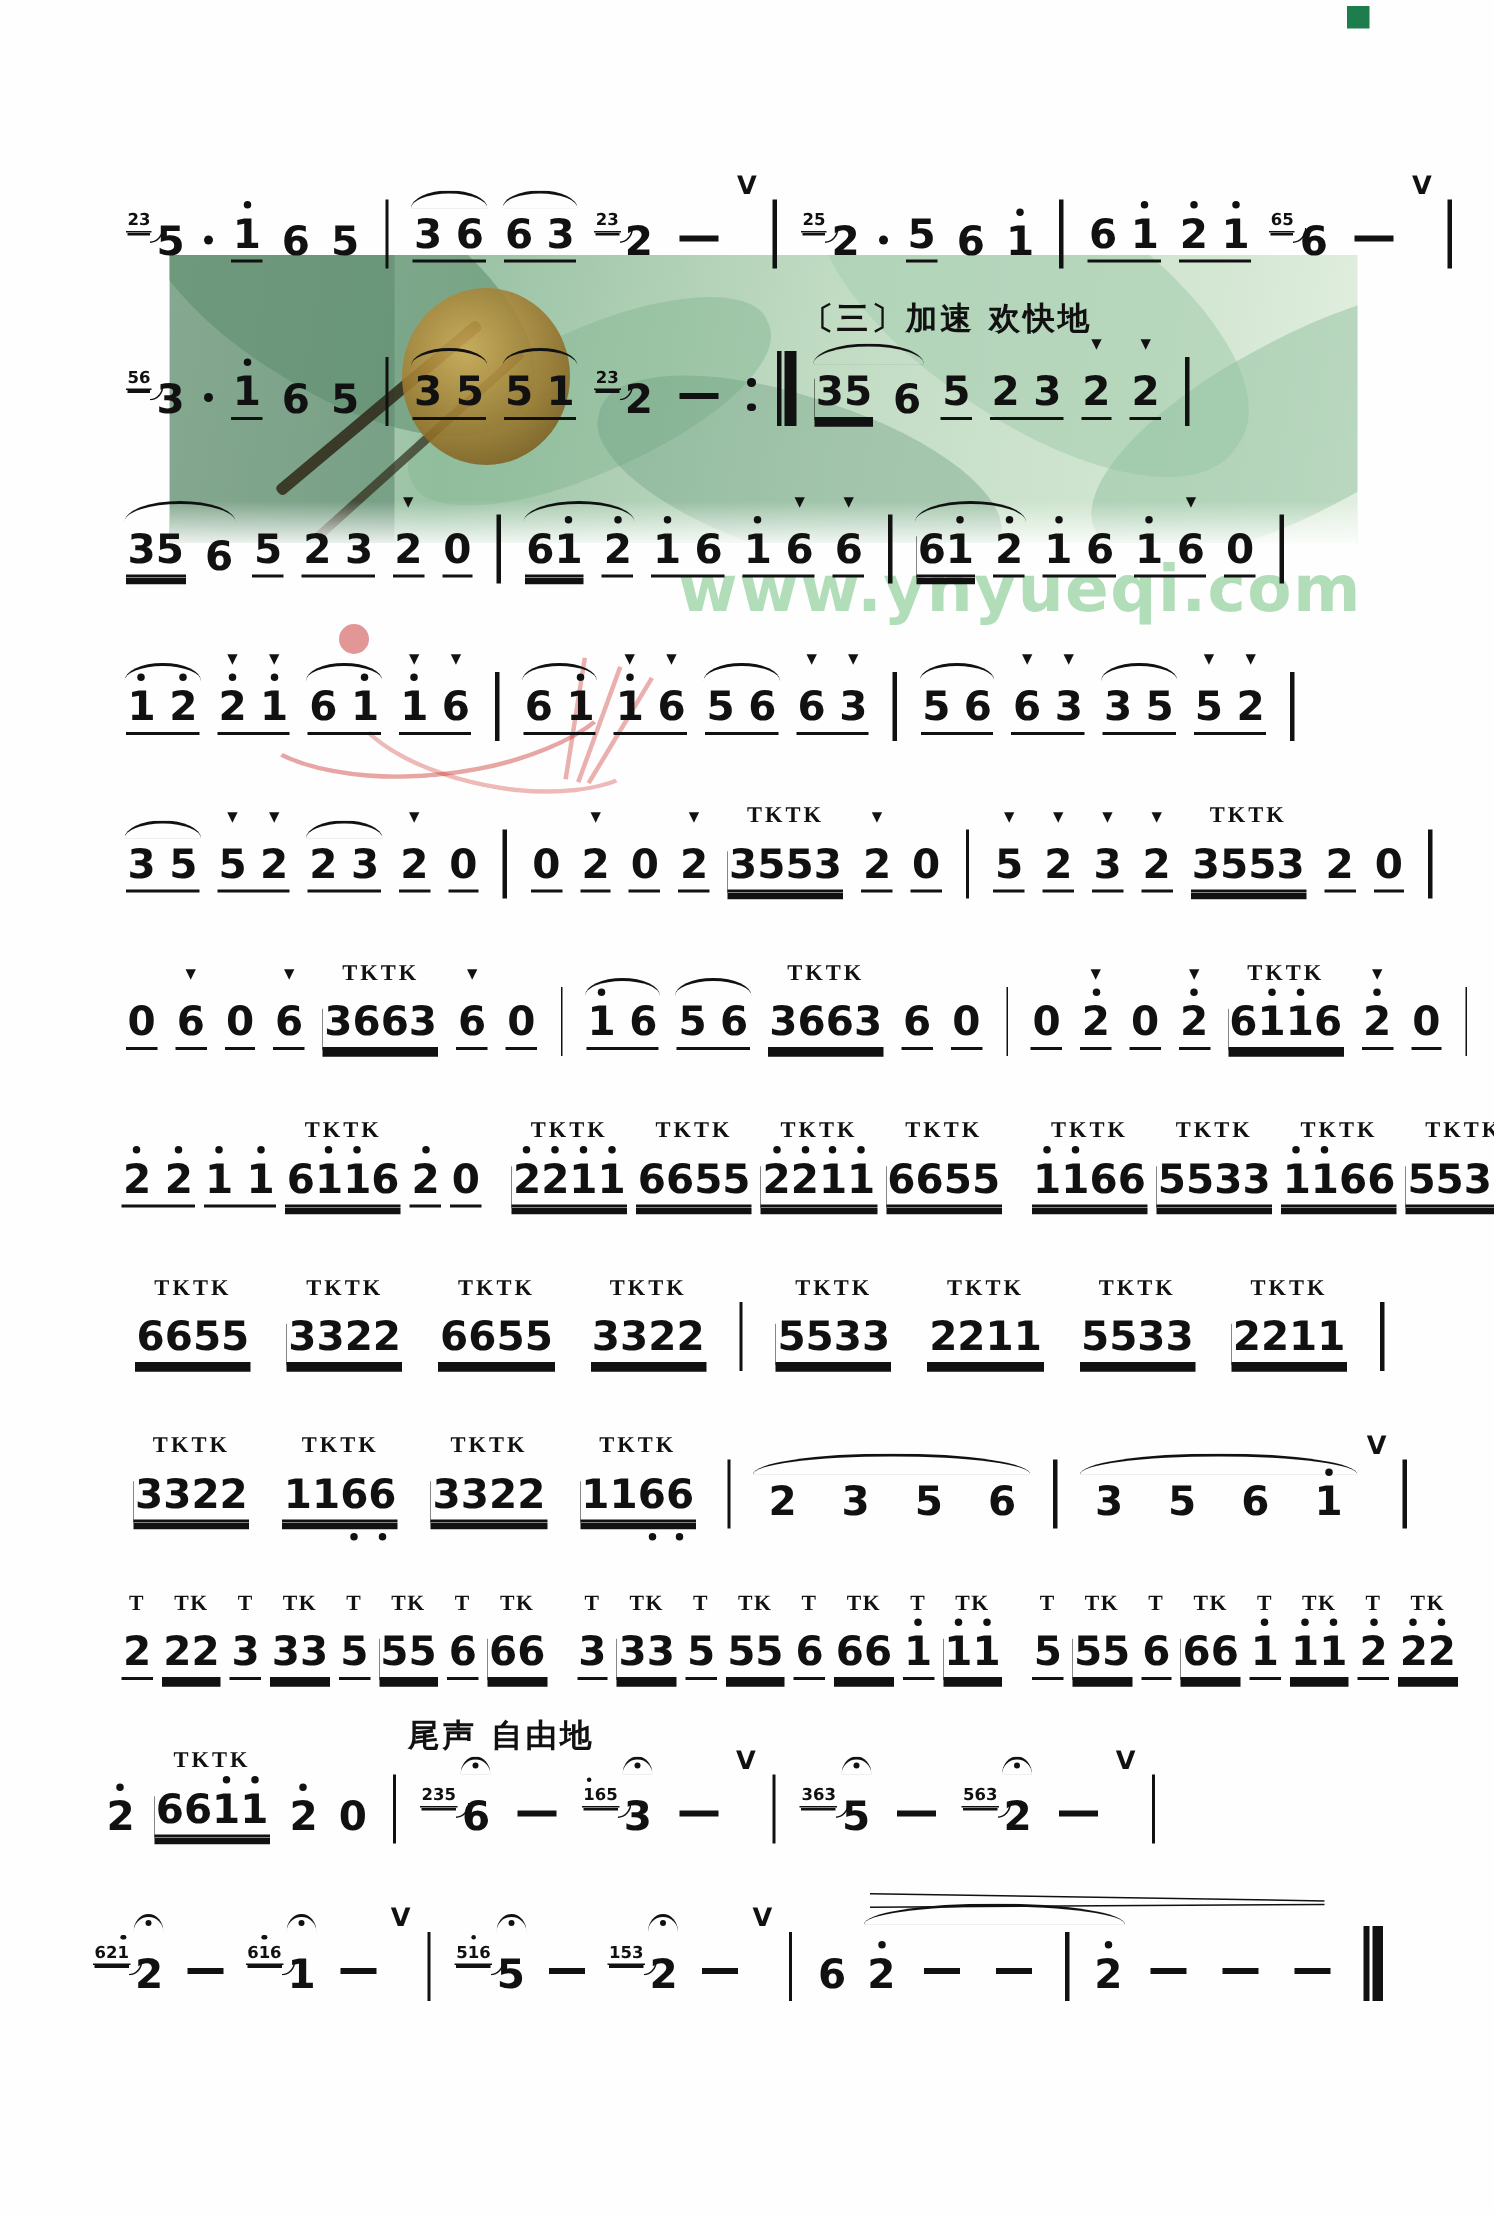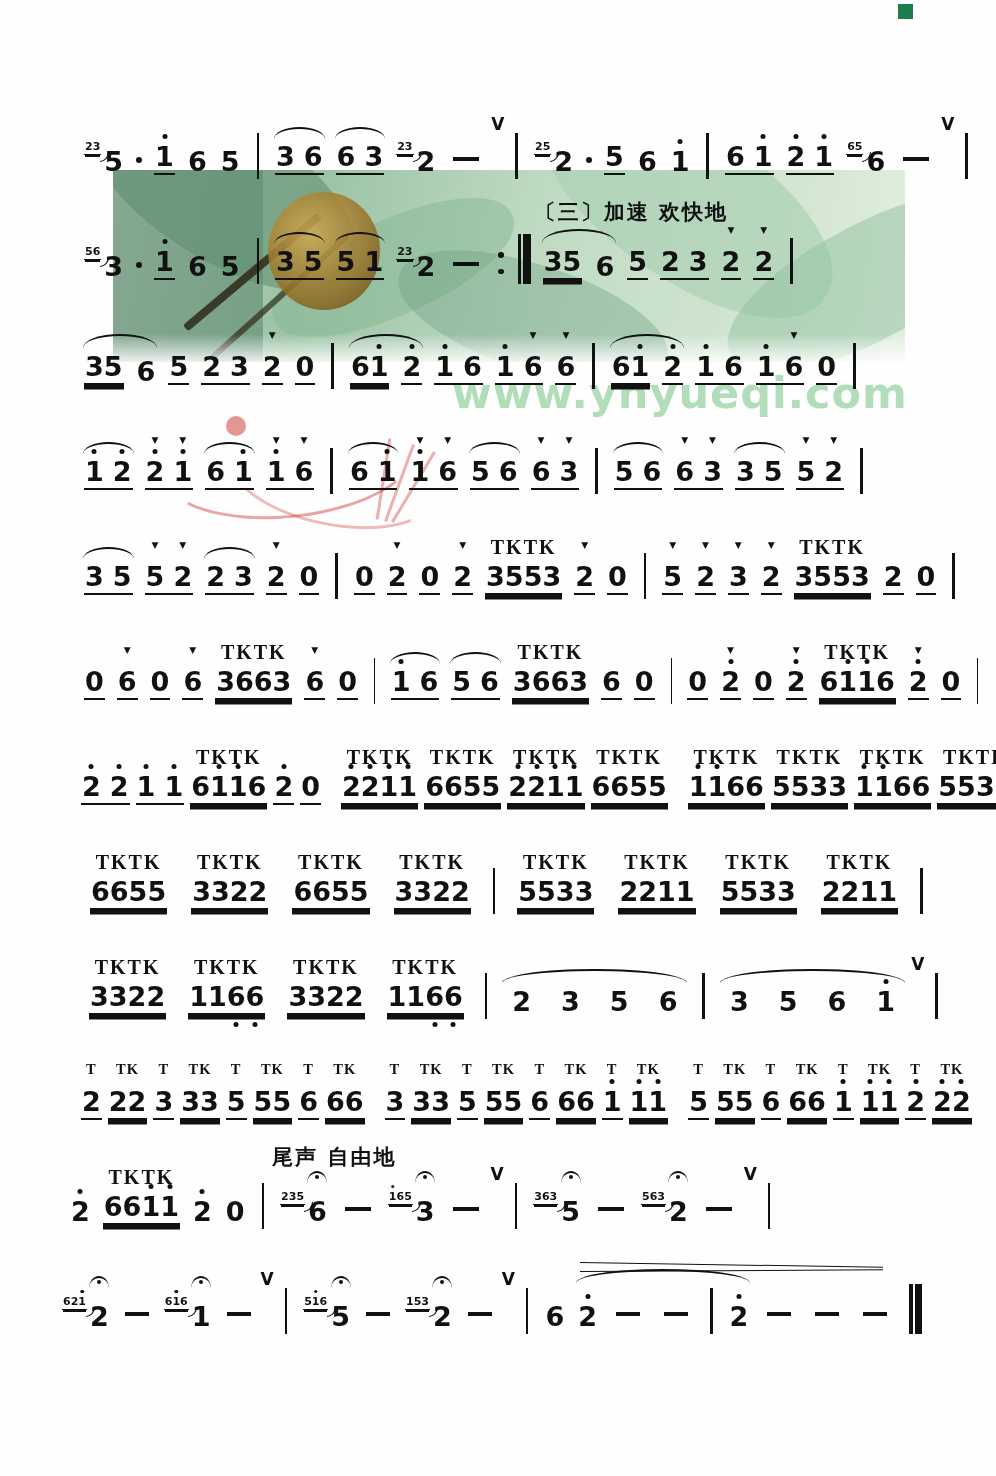--- a/index.html
+++ b/index.html
@@ -50,21 +50,21 @@
   .odot.hi{top:-9px;}
   .odot.lo{top:auto;bottom:-17px;}
   .gdg .odot{width:3.5px;height:3.5px;top:-6px;}
   .accv{position:absolute;left:50%;transform:translateX(-50%);top:-22px;font-size:9px;line-height:1;font-weight:normal;}
   .accv.tok{top:-22px;}
   .fer{position:absolute;left:50%;transform:translateX(-50%);top:-27px;width:20px;height:10px;
        border-top:2.5px solid #111;border-radius:50% 50% 0 0/100% 100% 0 0;}
   .fer::after{content:"";position:absolute;left:50%;top:2px;transform:translateX(-50%);
        width:4px;height:4px;background:#111;border-radius:50%;}
   .lbl{position:absolute;left:50%;transform:translateX(-50%);top:-26px;font-family:"Liberation Serif",serif;
-       font-size:20px;font-weight:600;letter-spacing:2px;white-space:nowrap;line-height:1;}
+       font-size:15px;font-weight:600;letter-spacing:2px;white-space:nowrap;line-height:1;}
   .slur{position:absolute;left:-1px;right:-1px;top:-16px;height:10px;border-top:2.2px solid #111;
        border-radius:50% 50% 0 0/100% 100% 0 0;}
   .grp{display:inline-flex;align-items:flex-end;position:relative;}
   .grp>.slur{top:-19px;left:5px;right:5px;height:12px;}
   .grace{display:inline-flex;position:relative;transform:translateY(-20px);margin-right:2px;
        border-bottom:1.5px solid #111;box-shadow:0 3px 0 -1px #111;padding:0 1px 1px;align-self:flex-end;}
   .grace::after{content:"";position:absolute;right:-8px;bottom:-8px;width:8px;height:9px;
        border-right:1.6px solid #111;border-bottom:1.6px solid #111;border-radius:0 0 100% 0;}
   .gdg{position:relative;font-size:11px;font-weight:bold;line-height:1.1;}
   .bar{display:inline-block;width:2.5px;height:46px;background:#111;margin:0 10px -4px;}

